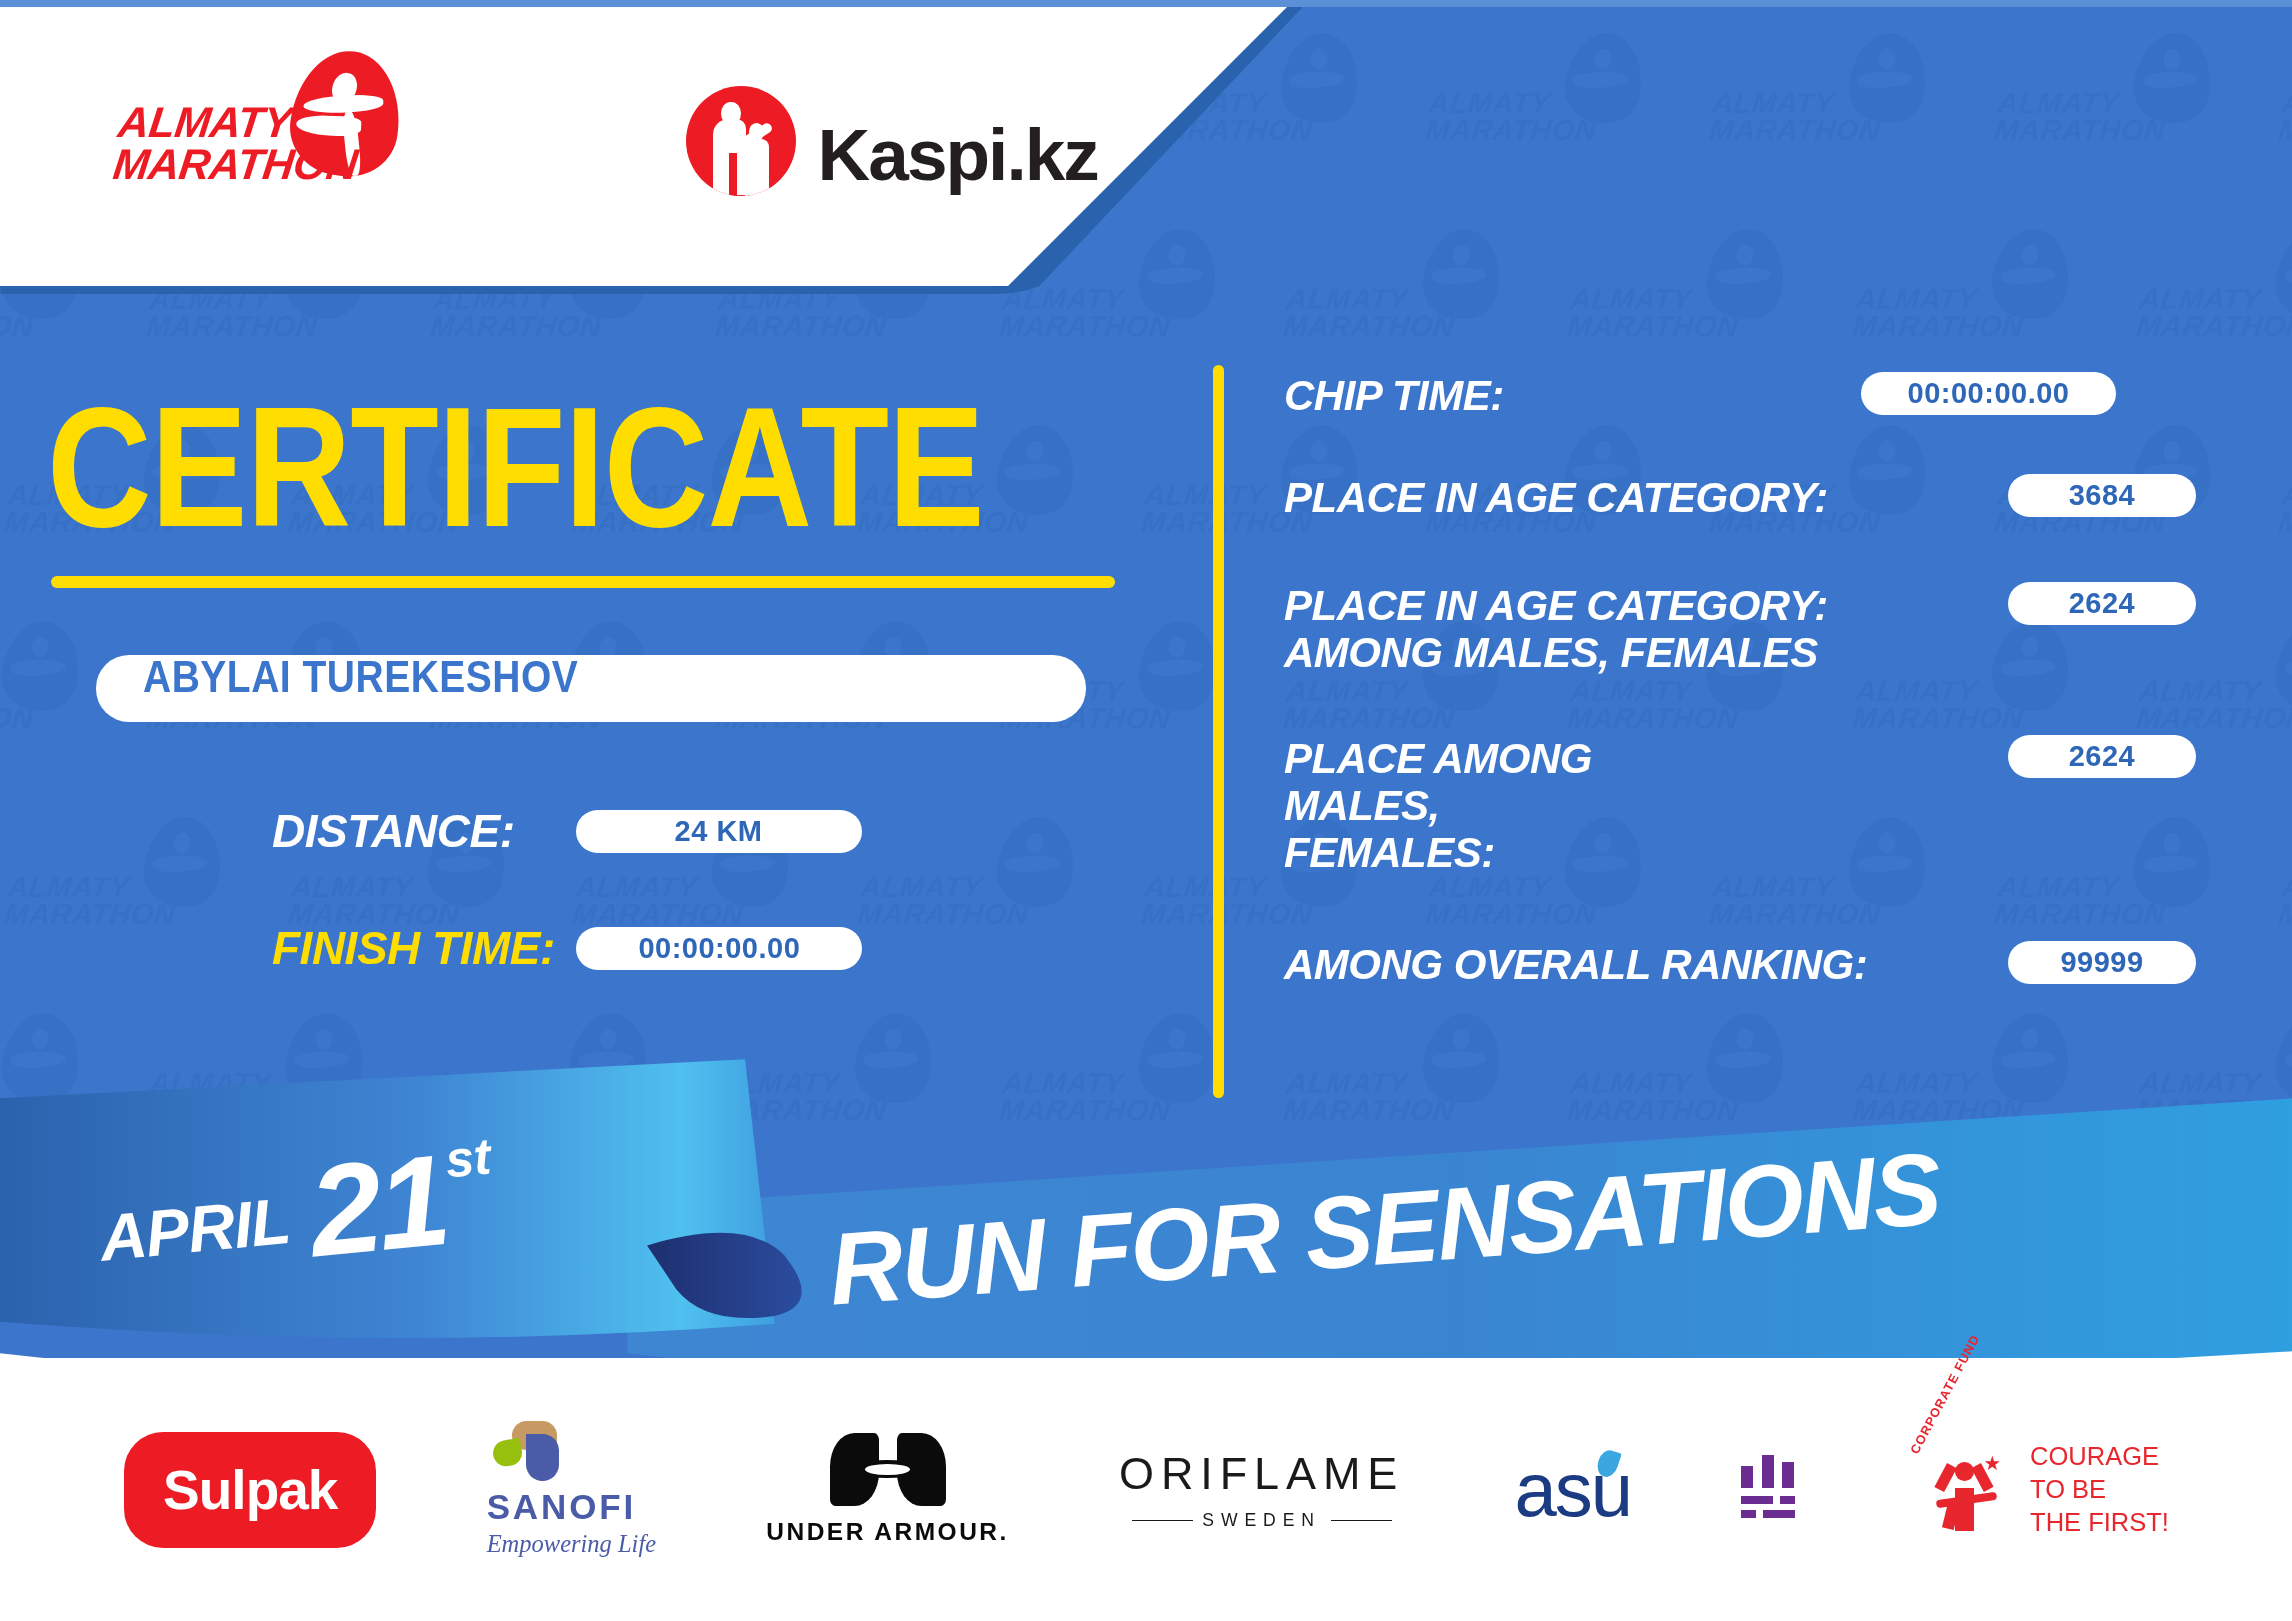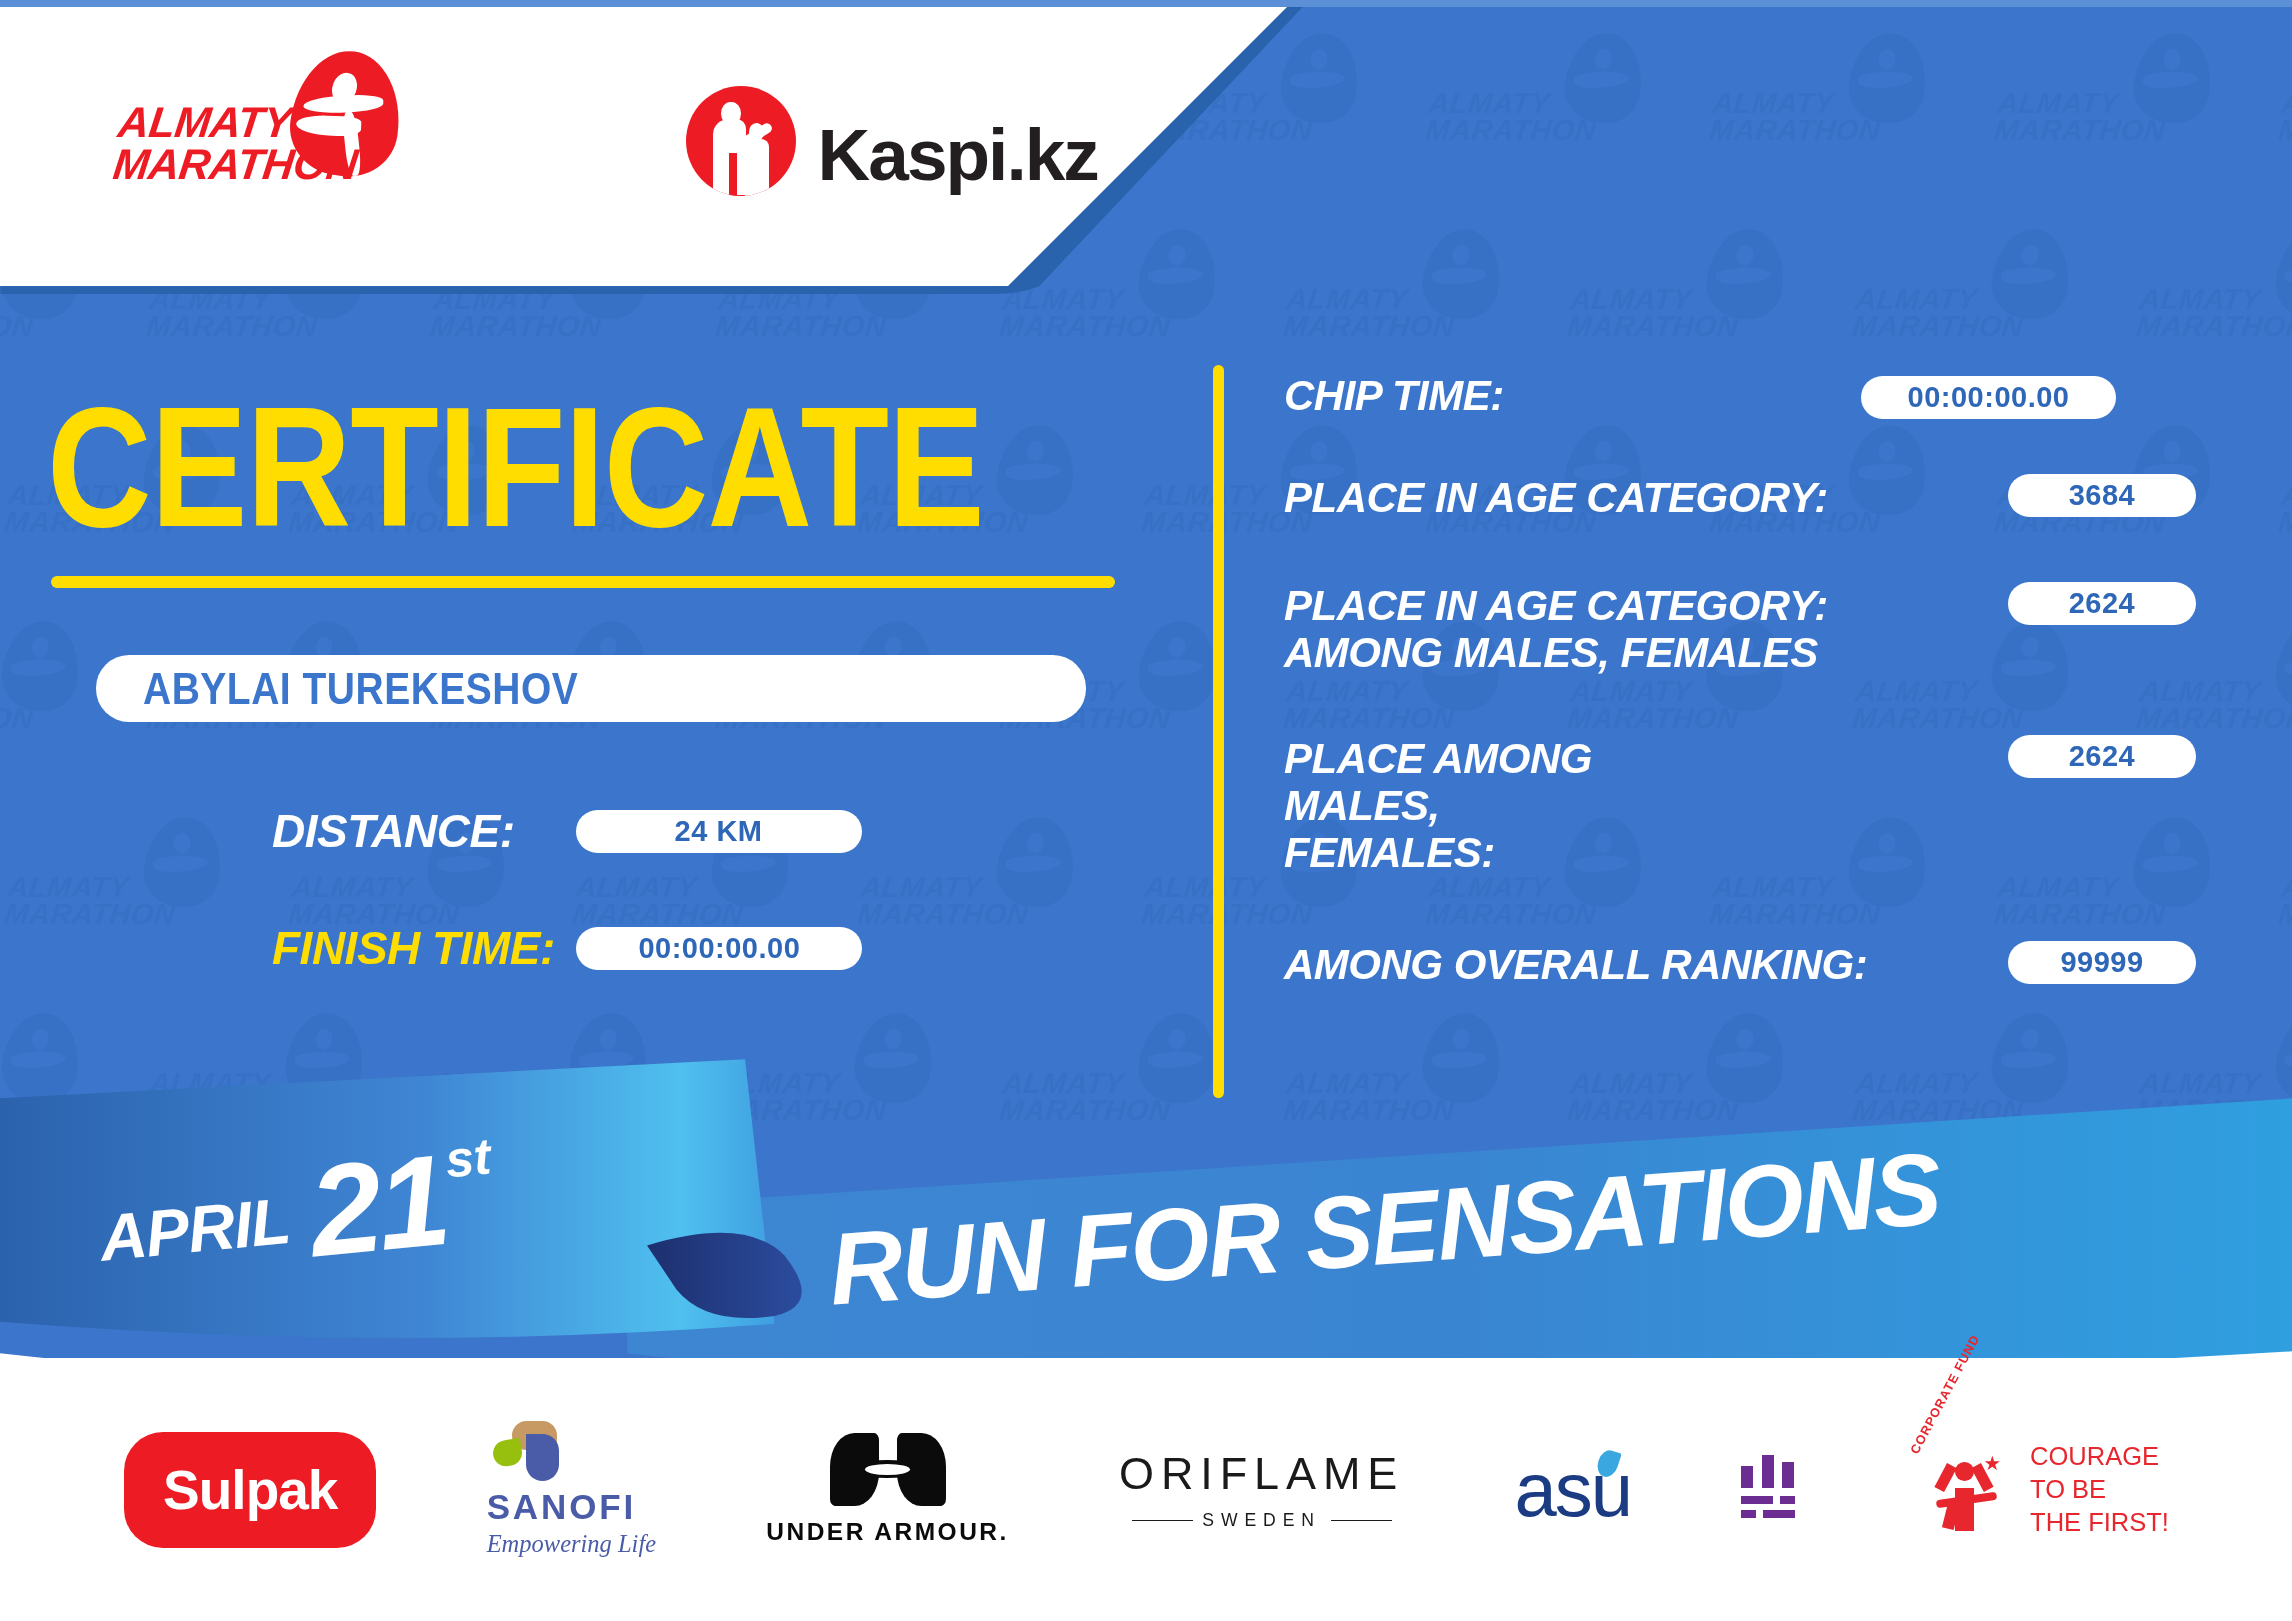--- a/index.html
+++ b/index.html
@@ -163,21 +163,21 @@
     transform: scaleY(1.18); transform-origin: left top;
   }
   .title-rule {
     position:absolute; left:51px; top:576px; width:1064px; height:11.8px;
     background:#ffdd00; border-radius:5.9px; z-index:6;
   }
   .name-pill {
     position:absolute; left:96px; top:655px;
     width:990px; height:67px;
     background:#fff; border-radius:33px; z-index:6;
-    display:flex; align-items:center;
+    display:flex; align-items:flex-start;
   }
   .name-pill span {
     margin-left:47px; color:#3b76cc;
     font-size:39px; font-weight:900; letter-spacing:0.5px;
     transform: scaleY(1.12);
   }
 
   .lrow {
     position:absolute; display:flex; align-items:center; z-index:6;
   }
@@ -215,21 +215,21 @@
     color:#fff; font-size:42px; font-weight:900; font-style:italic;
     line-height:1.12; letter-spacing:-0.5px; max-width:647px;
   }
   .rrow .rval {
     flex:0 0 auto; margin-left:17.6px;
     background:#fff; border-radius:21.6px;
     width:188px; height:43px;
     display:flex; align-items:center; justify-content:center;
     color:#2e67b8; font-size:29px; font-weight:900; letter-spacing:0.5px;
   }
-  #rrow-chip { justify-content:flex-start; margin-bottom:55px;align-items:flex-end; }
+  #rrow-chip { justify-content:flex-start; margin-bottom:55px; }
   #rrow-chip .rlbl { width:510px; }
   #rrow-chip .rval { width:255px; margin-left:67px; }
   #rrow-age { margin-bottom:61px; }
   #rrow-age2 { margin-bottom:59px; }
   #rrow-males { margin-bottom:65px; }
   #rrow-males .rlbl { max-width:461px; }
 
   
   .ribbon-wrap {
     position:absolute; left:0; top:1059px;

